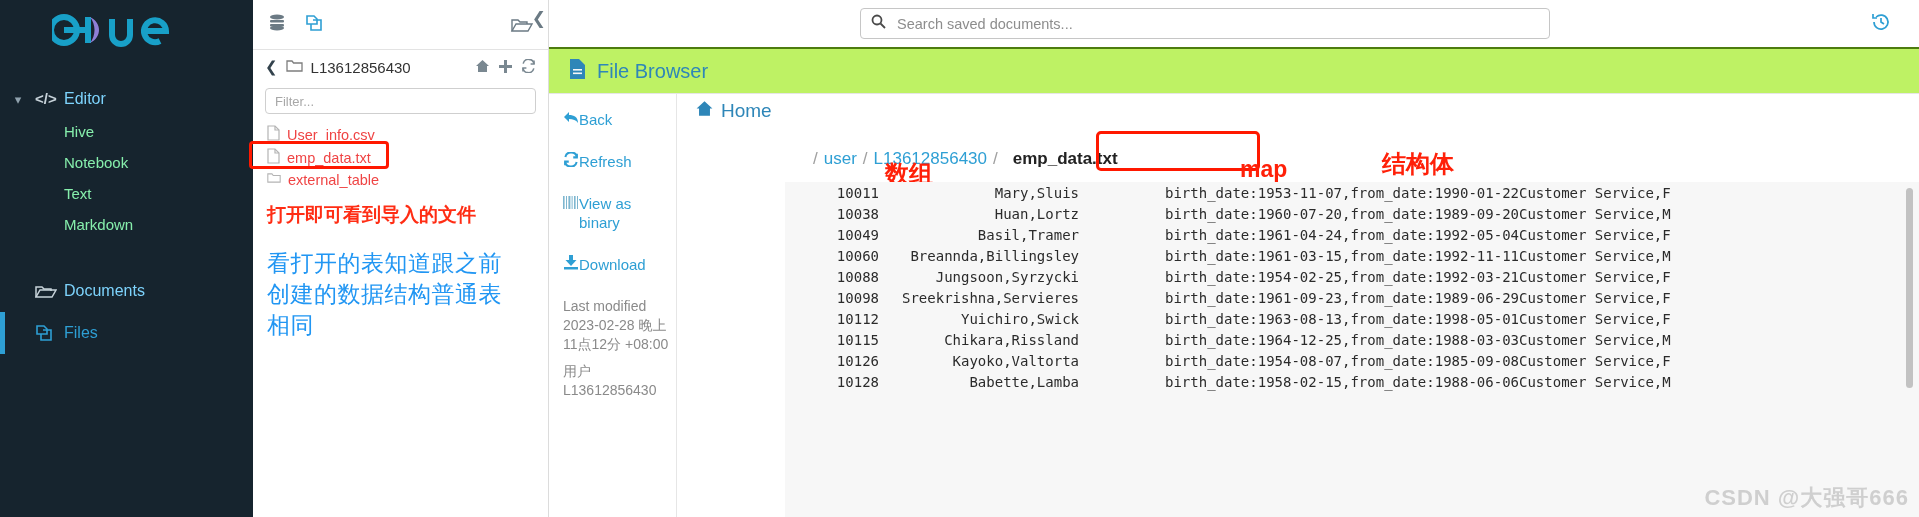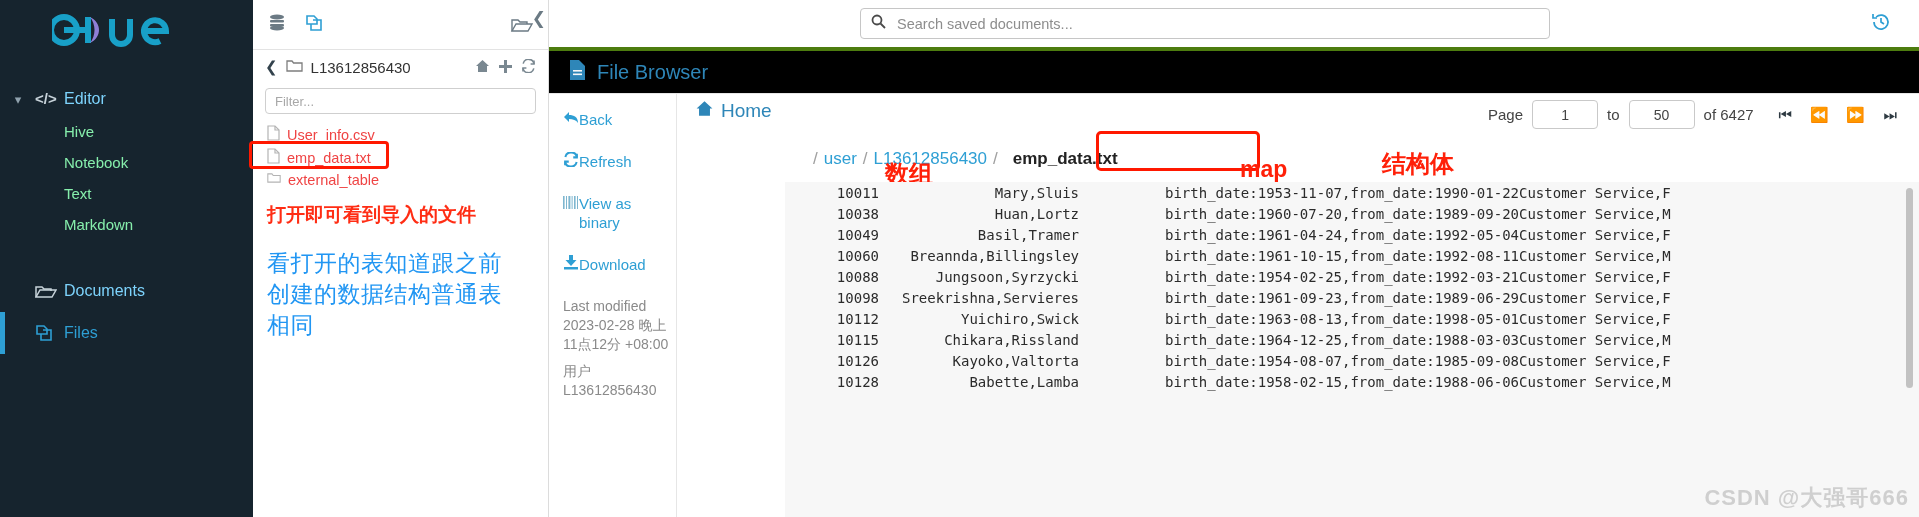--- a/index.html
+++ b/index.html
@@ -79,21 +79,21 @@
   .searchbar {
     position:absolute; left:311px; top:8px; width:690px; height:31px;
     border:1px solid #c6c6c6; border-radius:4px; display:flex; align-items:center;
     padding:0 10px; gap:9px; background:#fff;
   }
   .searchbar input { border:0; outline:0; width:100%; font-size:14.5px; color:#555; font-family:"Liberation Sans", sans-serif; }
   .searchbar input::placeholder { color:#8d8d8d; }
   .hist-icon { position:absolute; right:28px; top:12px; color:#2e9fd4; font-size:19px; cursor:pointer; }
 
   .fbheader {
-    height:47px; background:#000000; border-top:4px solid #4d7c0f; border-bottom:1px solid #e6e6e6;
+    height:47px; background:#bef264; border-top:2px solid #4d7c0f; border-bottom:1px solid #e6e6e6;
     display:flex; align-items:center; padding-left:20px; gap:10px;
   }
   .fbheader .t { color:#2e86b8; font-size:20px; }
 
   .fbbody { display:flex; height:423px; }
   .actions { width:128px; min-width:128px; padding:16px 0 0 14px; border-right:1px solid #e6e6e6; height:423px; }
   .act { color:#2e9fd4; font-size:15px; margin-bottom:23px; cursor:pointer; display:flex; align-items:flex-start; line-height:19px; }
   .act .ai { flex:0 0 auto; }
   .meta { margin-top:6px; color:#8a8a8a; font-size:14px; line-height:19px; }
   .meta .k { color:#8a8a8a; }
@@ -399,33 +399,20 @@
         <div class="toolrow">
           <span class="home">
             <span>
               <svg width="19" height="17" viewBox="0 0 15 14" fill="#2e86b8">
                   <path d="M7.5 1 L14 7 h-2 v6 H3 V7 H1 Z"></path>
                 </svg>
             </span>
             <span>Home</span>
           </span>
 
-          <span class="pager">
-            <span>Page</span>
-            <input value="1" style="">
-            <span>to</span>
-            <input value="50" style="">
-            <span>of 6427</span>
-            <span class="pgbtns">
-              <span>⏮</span>
-              <span>⏪</span>
-              <span>⏩</span>
-              <span>⏭</span>
-            </span>
-          </span>
         </div>
 
         <div class="crumbs2">
           <span class="sep">/</span>
           <span class="lnk">user</span>
           <span class="sep">/</span>
           <span class="lnk">L13612856430</span>
           <span class="sep">/</span>
           <span class="cur">emp_data.txt</span>
         </div>
@@ -451,21 +438,21 @@
           </div>
           <div class="datarow">
             <span class="c1">10049</span>
             <span class="c2">Basil,Tramer</span>
             <span class="c3">birth_date:1961-04-24,from_date:1992-05-04</span>
             <span class="c4">Customer Service,F</span>
           </div>
           <div class="datarow">
             <span class="c1">10060</span>
             <span class="c2">Breannda,Billingsley</span>
-            <span class="c3" style="padding-left:24px">birth_date:1961-10-15,from_date:1992-08-11</span>
+            <span class="c3" style="padding-left:24px">birth_date:1961-03-15,from_date:1992-11-11</span>
             <span class="c4">Customer Service,M</span>
           </div>
           <div class="datarow">
             <span class="c1">10088</span>
             <span class="c2">Jungsoon,Syrzycki</span>
             <span class="c3" style="padding-left:24px">birth_date:1954-02-25,from_date:1992-03-21</span>
             <span class="c4">Customer Service,F</span>
           </div>
           <div class="datarow">
             <span class="c1">10098</span>

